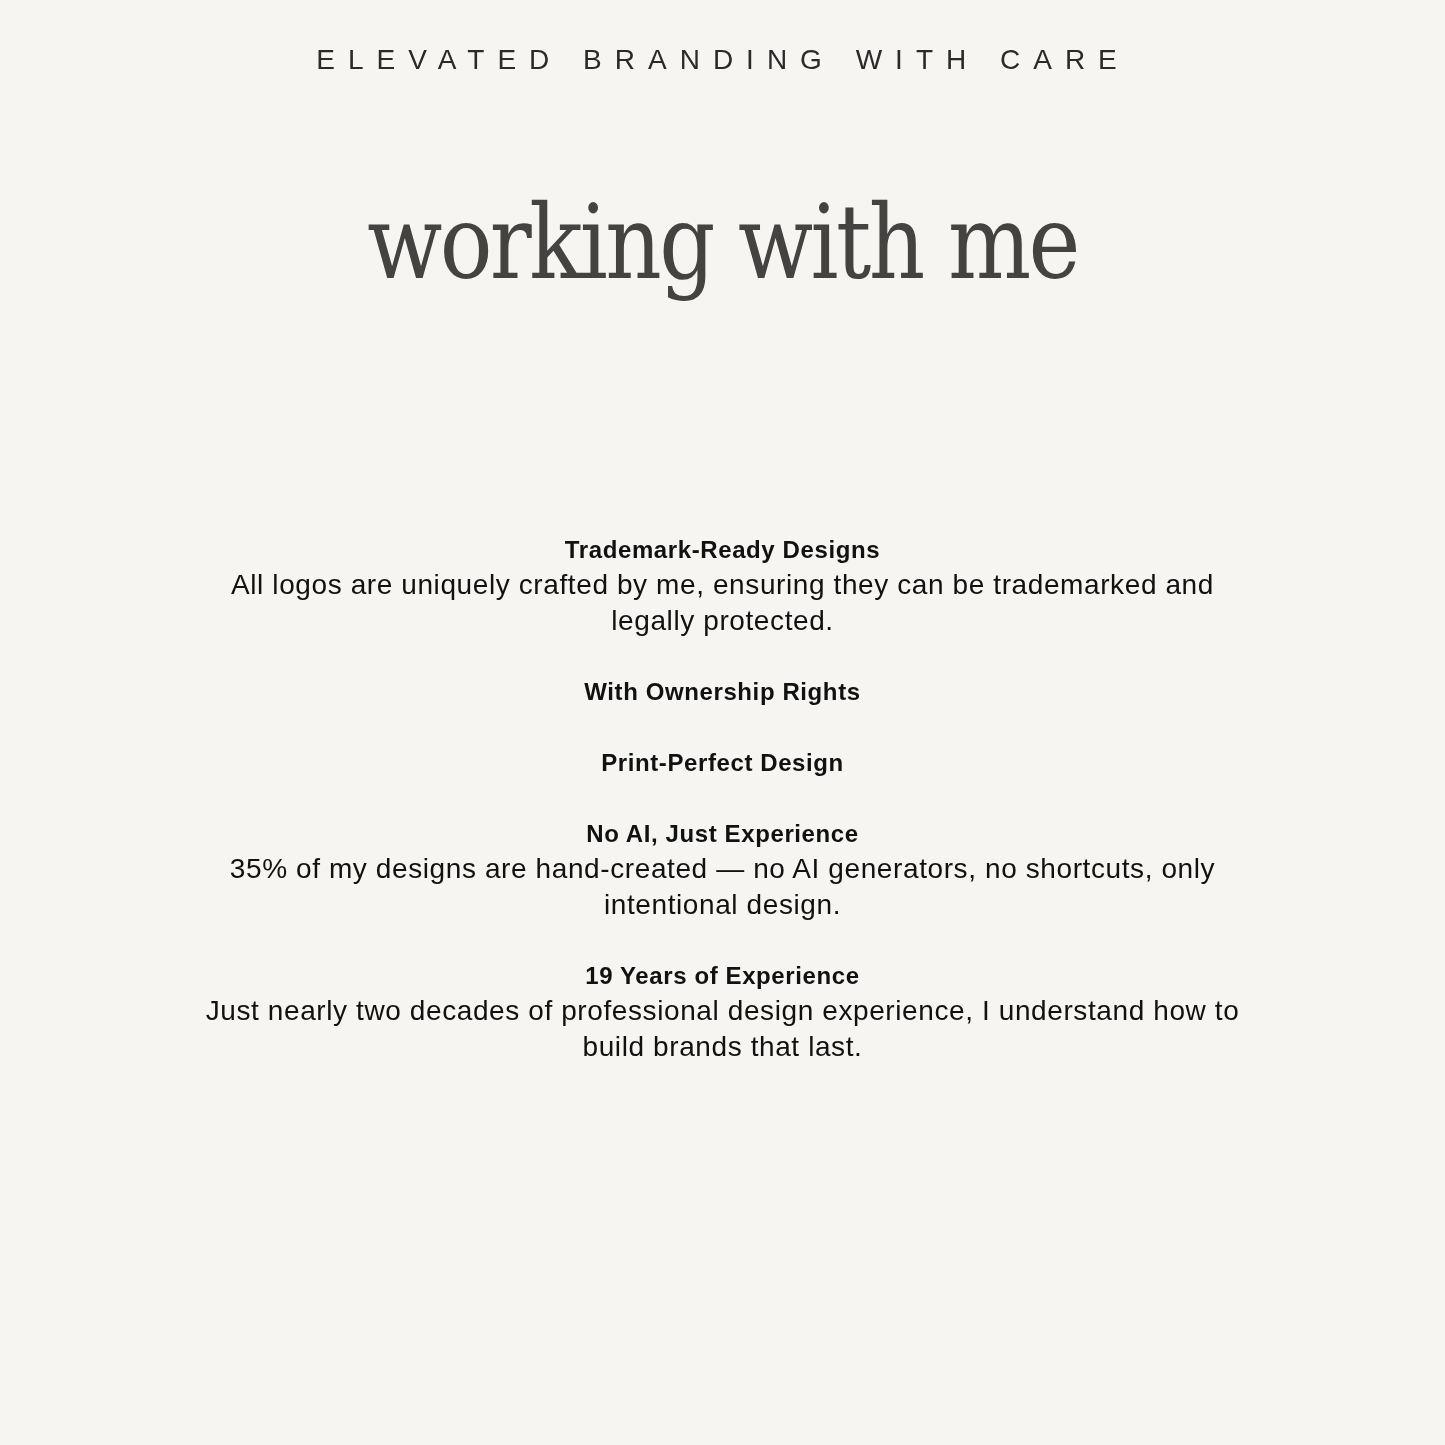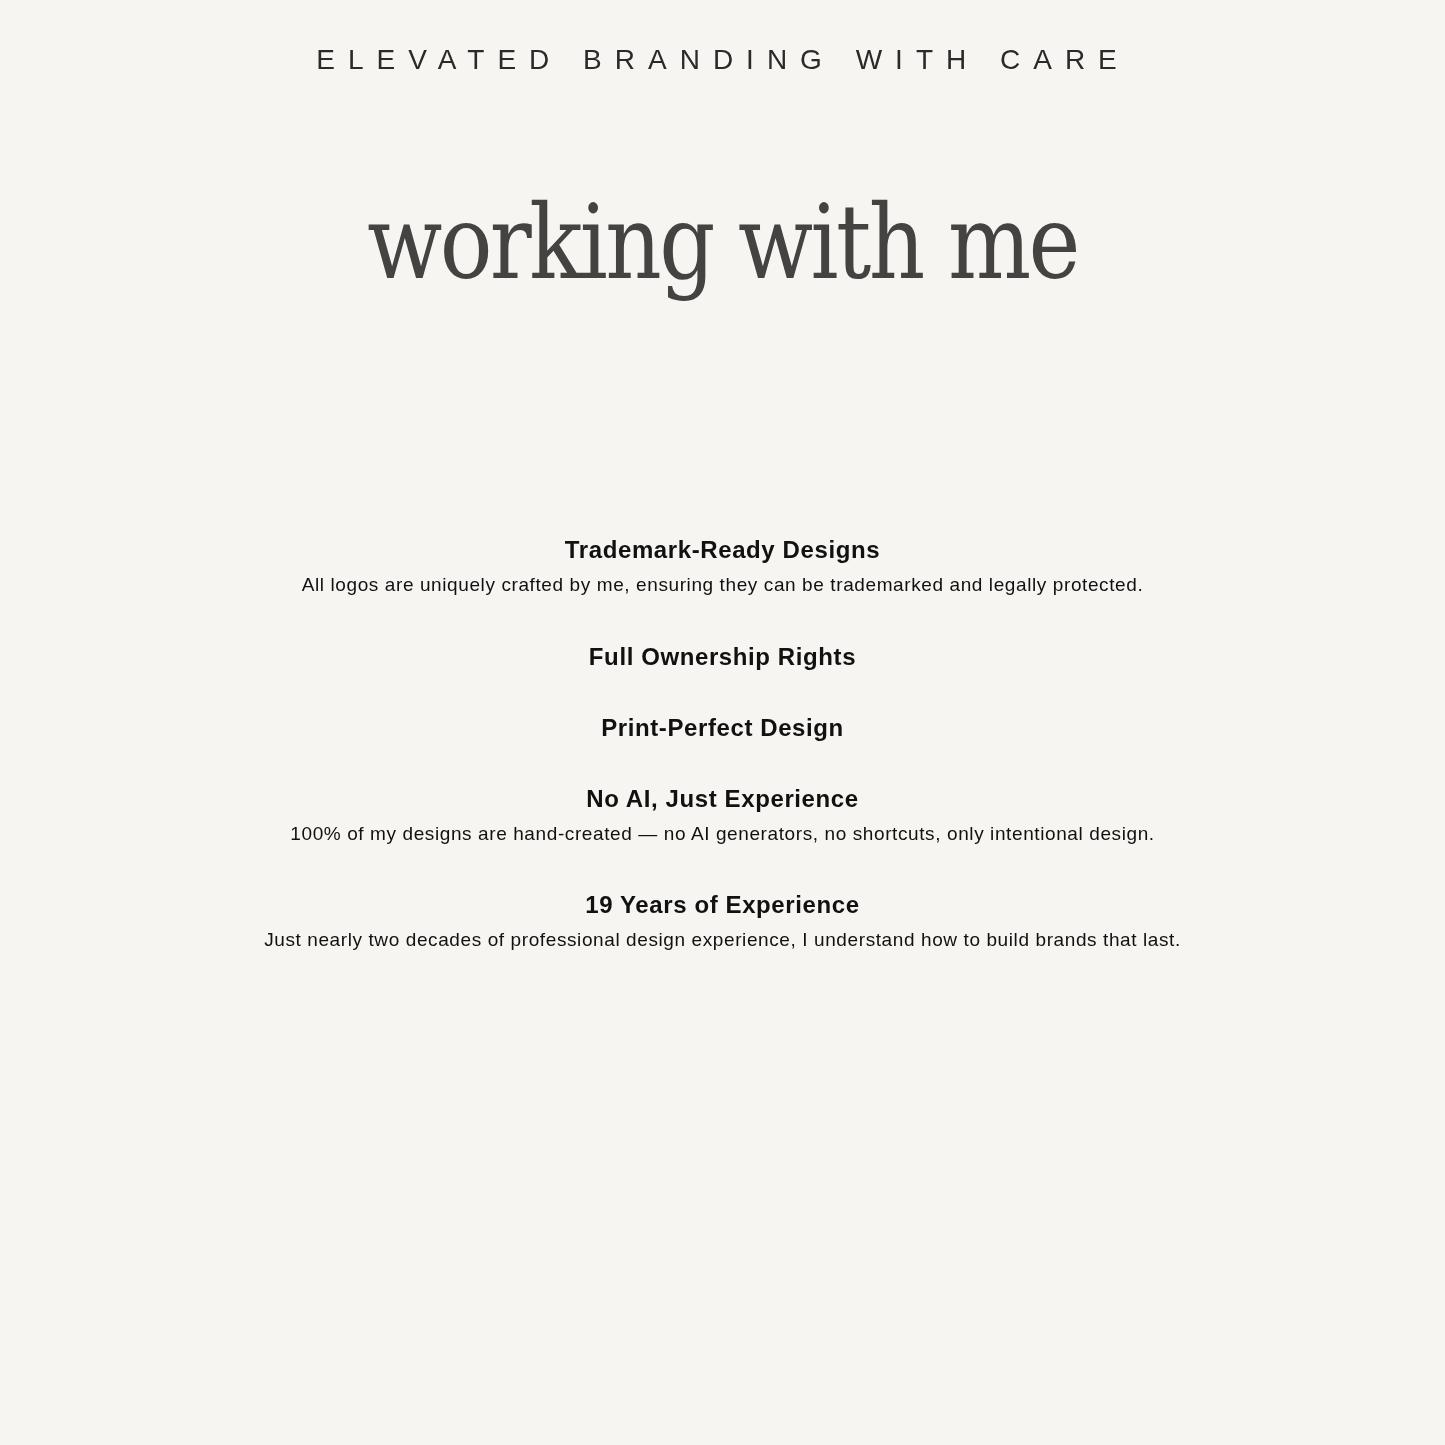--- a/index.html
+++ b/index.html
@@ -63,45 +63,45 @@
       font-family: "Liberation Sans", sans-serif;
       font-weight: 700;
       font-size: 24px;
       line-height: 35px;
       color: #111;
       letter-spacing: 0.6px;
     }
     .feature-desc {
       font-family: "Liberation Sans", sans-serif;
       font-weight: 400;
-      font-size: 19px;
+      font-size: 28px;
       line-height: 35.5px;
       color: #111;
       letter-spacing: 0.6px;
     }
   </style>
 </head>
 <body>
 
 <div class="eyebrow">ELEVATED BRANDING WITH CARE</div>
 
 <h1 class="title" style="margin:0;">working with me</h1>
 
 <div class="features">
   <div class="feature">
     <div class="feature-title">Trademark-Ready Designs</div>
     <div class="feature-desc">All logos are uniquely crafted by me, ensuring they can be trademarked and legally protected.</div>
   </div>
   <div class="feature">
-    <div class="feature-title">Full Ownership Rights</div>
+    <div class="feature-title">With Ownership Rights</div>
   </div>
   <div class="feature">
     <div class="feature-title">Print-Perfect Design</div>
   </div>
   <div class="feature">
     <div class="feature-title">No AI, Just Experience</div>
-    <div class="feature-desc">100% of my designs are hand-created — no AI generators, no shortcuts, only intentional design.</div>
+    <div class="feature-desc">35% of my designs are hand-created — no AI generators, no shortcuts, only intentional design.</div>
   </div>
   <div class="feature">
     <div class="feature-title">19 Years of Experience</div>
     <div class="feature-desc">Just nearly two decades of professional design experience, I understand how to build brands that last.</div>
   </div>
 </div>
 
 </body></html>

